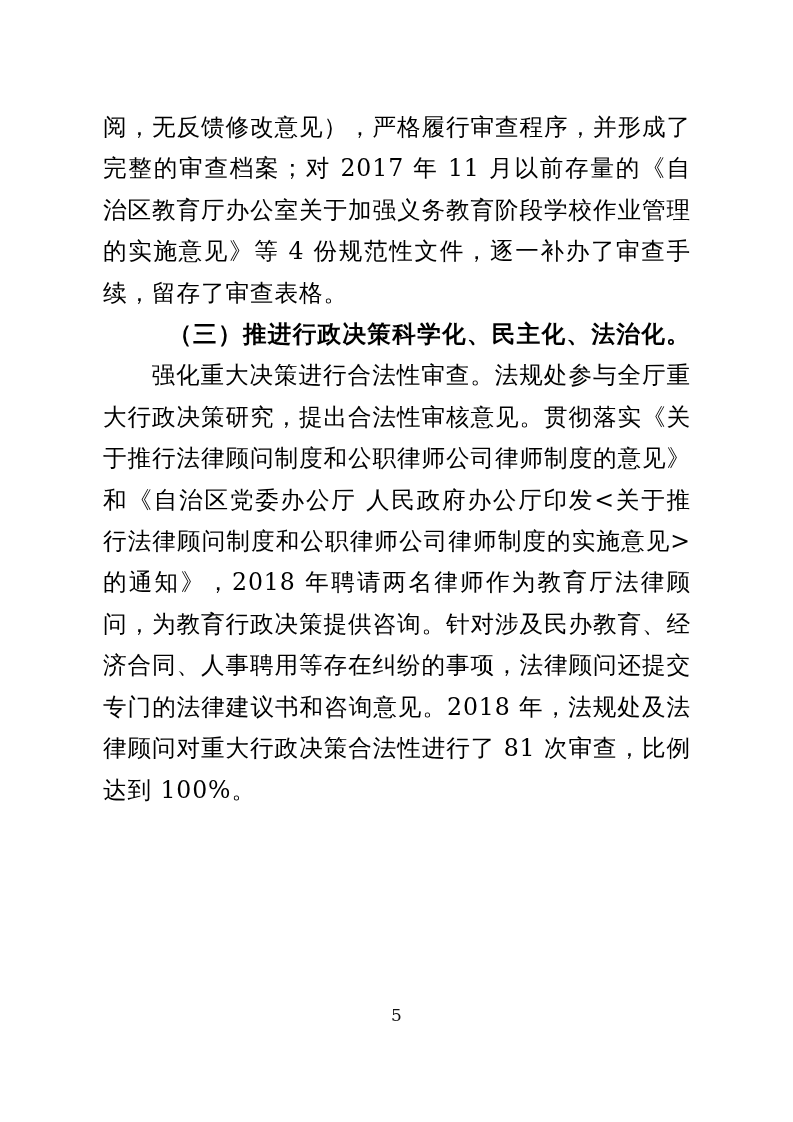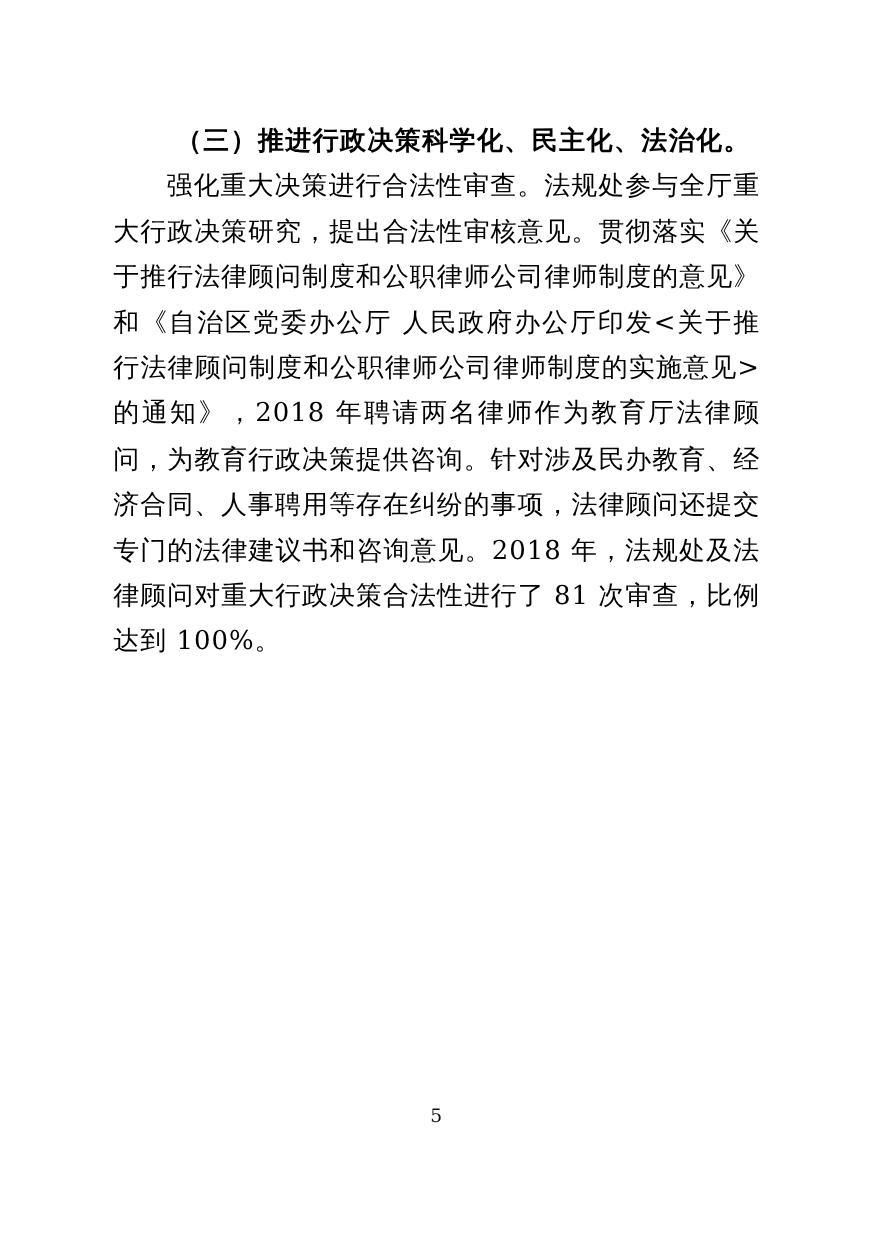--- a/index.html
+++ b/index.html
@@ -43,21 +43,21 @@
     text-indent: 2.05em;
   }
 
   .heading {
     font-size: 23.6px;
     line-height: 41.4px;
     letter-spacing: 1.3px;
     text-indent: 2.05em;
     font-weight: bold;
     margin: 0;
-    text-align: center;
+    text-align: right;
   }
 
   
   .footer {
     position: absolute;
     left: 0;
     top: 1004px;
     width: 793px;
     text-align: center;
     font-size: 17px;
@@ -66,20 +66,21 @@
     color: #111111;
   }
 </style>
 </head>
 <body>
 
 <div class="page">
 
   <div class="textblock">
 
+    <p class="para">阅，无反馈修改意见），严格履行审查程序，并形成了完整的审查档案；对 2017 年 11 月以前存量的《自治区教育厅办公室关于加强义务教育阶段学校作业管理的实施意见》等 4 份规范性文件，逐一补办了审查手续，留存了审查表格。</p>
 
     <p class="heading">（三）推进行政决策科学化、民主化、法治化。</p>
 
 
     <p class="para indent">强化重大决策进行合法性审查。法规处参与全厅重大行政决策研究，提出合法性审核意见。贯彻落实《关于推行法律顾问制度和公职律师公司律师制度的意见》和《自治区党委办公厅 人民政府办公厅印发&lt;关于推行法律顾问制度和公职律师公司律师制度的实施意见&gt;的通知》，2018 年聘请两名律师作为教育厅法律顾问，为教育行政决策提供咨询。针对涉及民办教育、经济合同、人事聘用等存在纠纷的事项，法律顾问还提交专门的法律建议书和咨询意见。2018 年，法规处及法律顾问对重大行政决策合法性进行了 81 次审查，比例达到 100%。</p>
 
   </div>
 
   <div class="footer">5</div>
 

